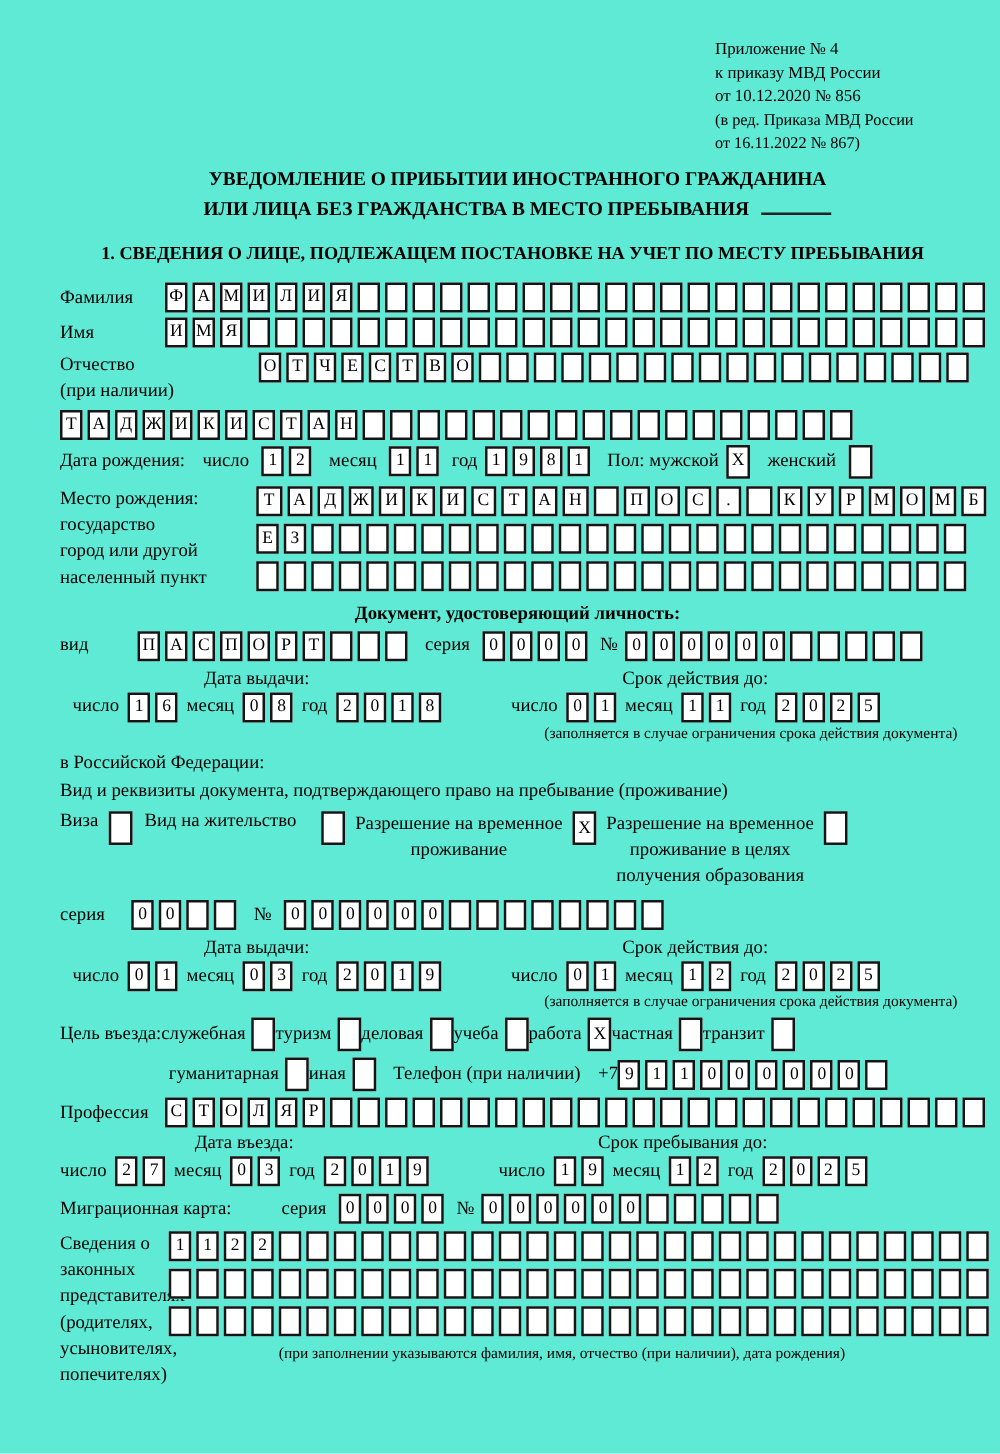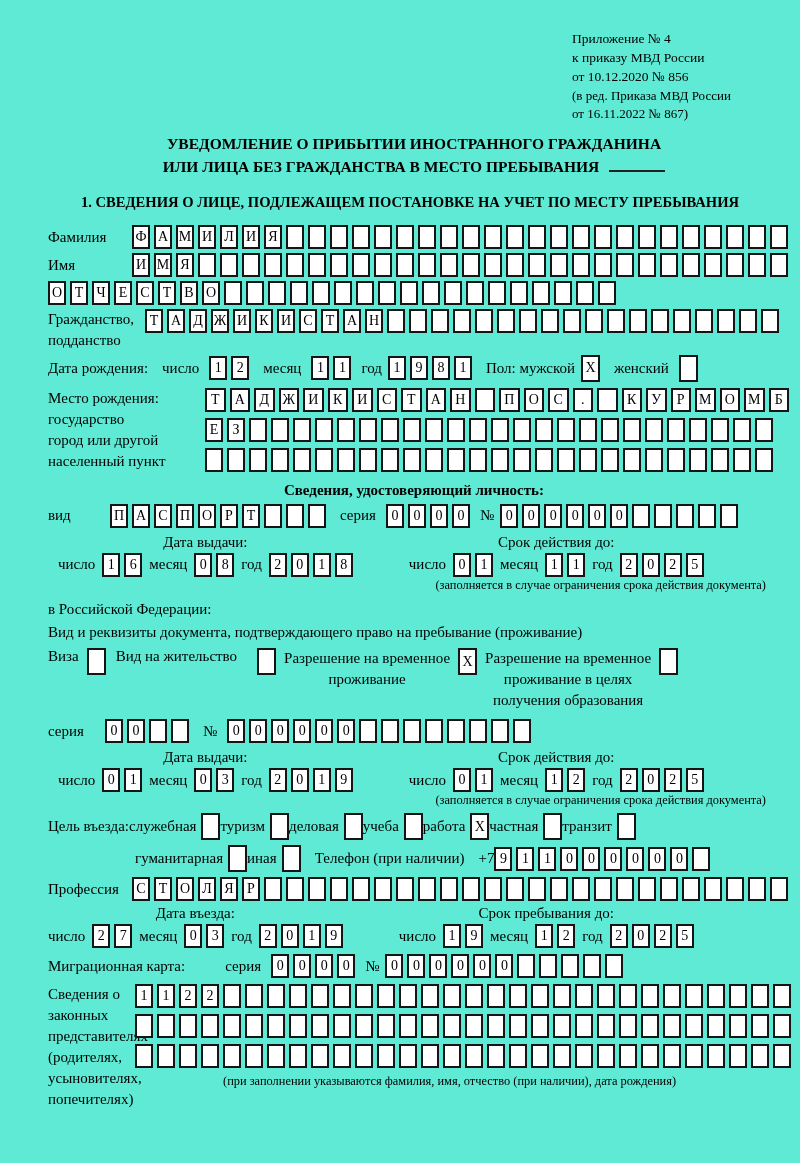--- a/index.html
+++ b/index.html
@@ -136,20 +136,24 @@
         <span class="cell"></span>
         <span class="cell"></span>
         <span class="cell"></span>
         <span class="cell"></span>
         <span class="cell"></span>
         <span class="cell"></span>
       </span>
   </div>
 
   <div class="row">
+    <span class="lblcol w-pat">
+      <div>Отчество</div>
+      <div>(при наличии)</div>
+    </span>
     <span class="cells">
         <span class="cell">О</span>
         <span class="cell">Т</span>
         <span class="cell">Ч</span>
         <span class="cell">Е</span>
         <span class="cell">С</span>
         <span class="cell">Т</span>
         <span class="cell">В</span>
         <span class="cell">О</span>
         <span class="cell"></span>
@@ -167,24 +171,20 @@
         <span class="cell"></span>
         <span class="cell"></span>
         <span class="cell"></span>
         <span class="cell"></span>
         <span class="cell"></span>
         <span class="cell"></span>
       </span>
   </div>
 
   <div class="row">
-    <span class="lblcol w-cit">
-      <div>Гражданство,</div>
-      <div>подданство</div>
-    </span>
     <span class="cells">
         <span class="cell">Т</span>
         <span class="cell">А</span>
         <span class="cell">Д</span>
         <span class="cell">Ж</span>
         <span class="cell">И</span>
         <span class="cell">К</span>
         <span class="cell">И</span>
         <span class="cell">С</span>
         <span class="cell">Т</span>
@@ -326,21 +326,21 @@
           <span class="cell"></span>
           <span class="cell"></span>
           <span class="cell"></span>
           <span class="cell"></span>
           <span class="cell"></span>
           <span class="cell"></span>
         </span>
     </span>
   </div>
 
-  <div class="dochead">Сведения, удостоверяющий личность:</div>
+  <div class="dochead">Документ, удостоверяющий личность:</div>
 
   <div class="inlrow">
     <span class="gap14" style="width:48px;">вид</span>
     <span class="cells gap14">
         <span class="cell">П</span>
         <span class="cell">А</span>
         <span class="cell">С</span>
         <span class="cell">П</span>
         <span class="cell">О</span>
         <span class="cell">Р</span>

